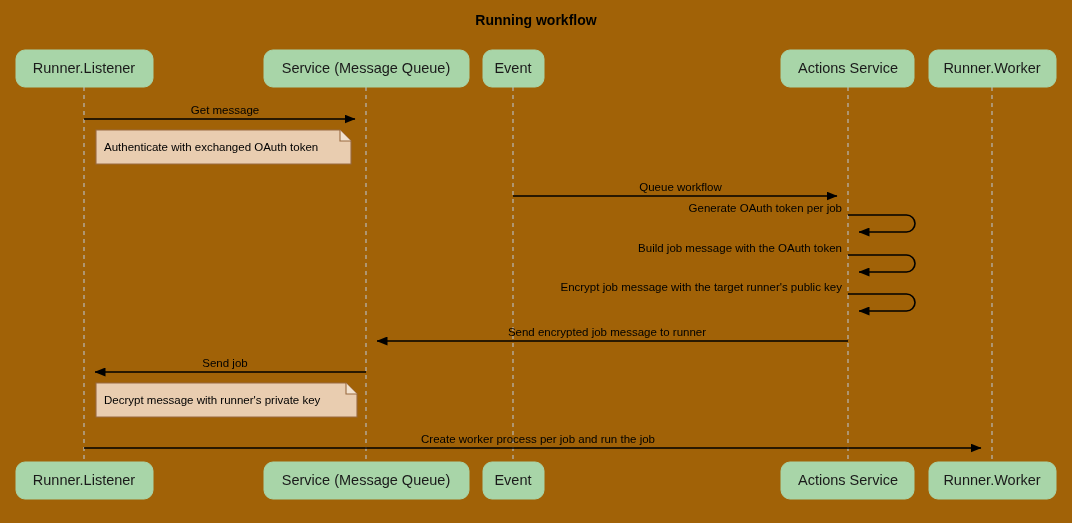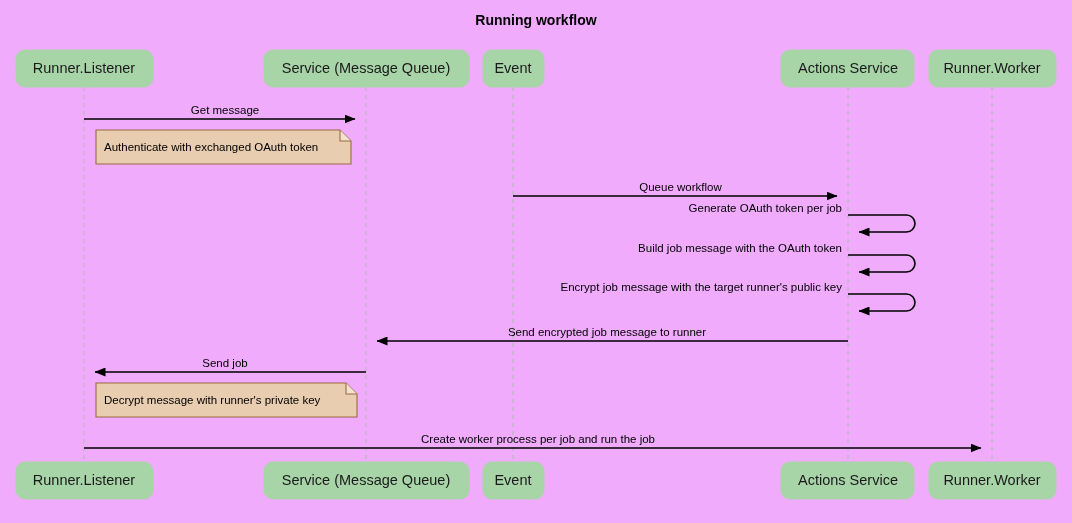--- a/index.html
+++ b/index.html
@@ -9,21 +9,21 @@
     background: #ffffff;
   }
   body {
     font-family: "Liberation Sans", sans-serif;
     color: #000000;
   }
   #diagram-root {
     position: relative;
     width: 1072px;
     height: 523px;
-    background: #f0abfc;
+    background: #a16207;
     overflow: hidden;
   }
   #diagram-svg {
     position: absolute;
     left: 0;
     top: 0;
     width: 1072px;
     height: 523px;
   }
   .title-text {

